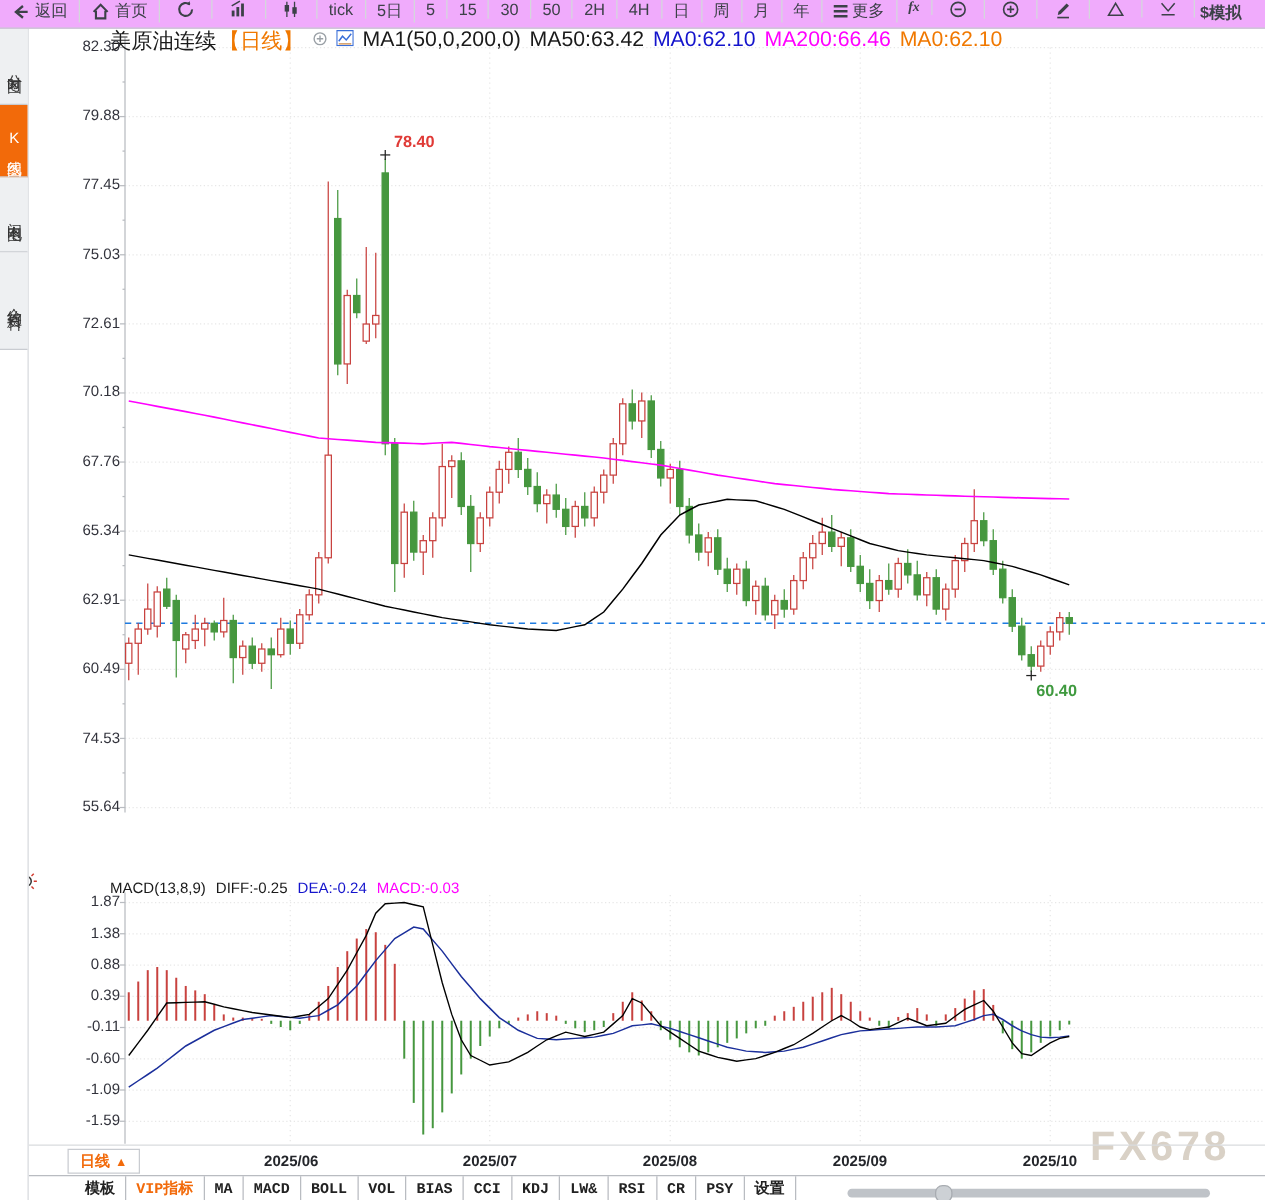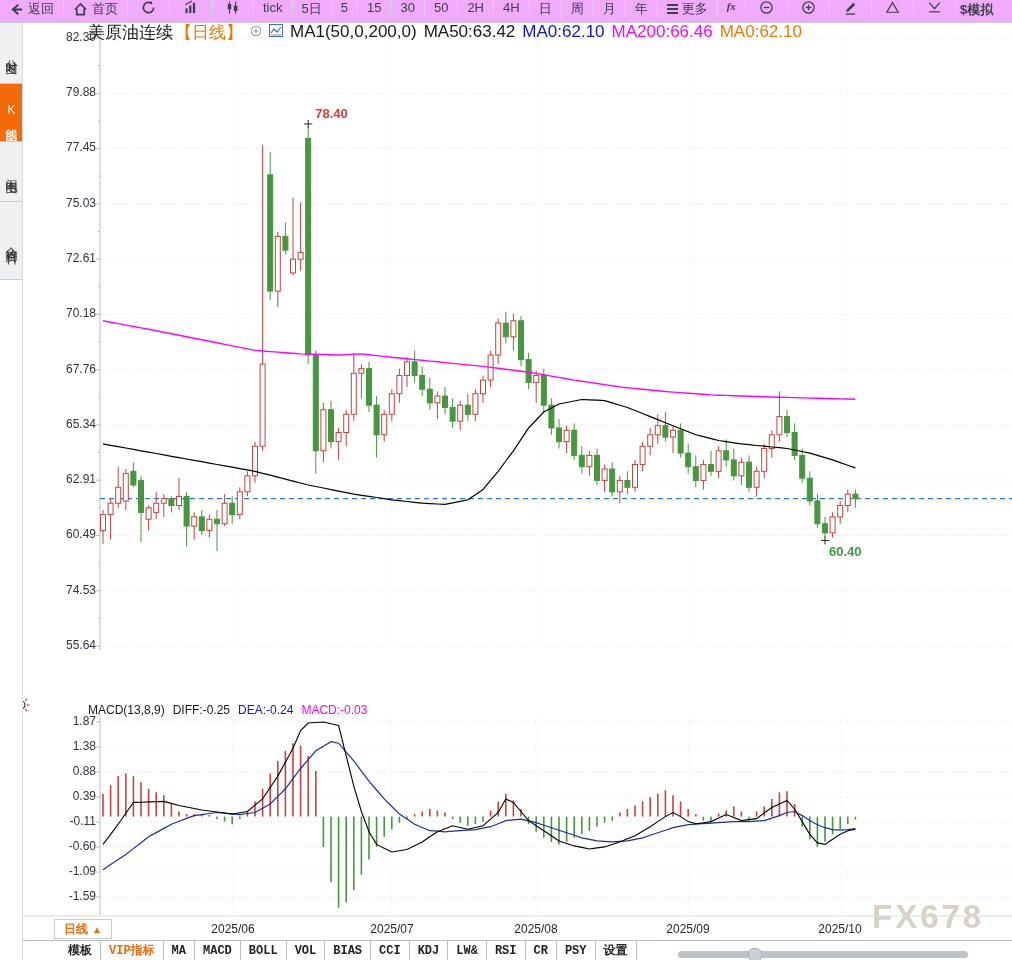--- a/index.html
+++ b/index.html
@@ -26,21 +26,21 @@
   
   .chart-header{position:absolute;left:88px;top:25px;height:14px;display:flex;align-items:center;gap:7px;
                 font-size:17px;color:#1a1a1a;z-index:20;white-space:nowrap;}
   .hdr-orange{color:#f07800;}
   .hdr-blue{color:#1414cc;}
   .hdr-magenta{color:#ff00ff;}
   .macd-header{position:absolute;left:88px;top:703px;height:14px;display:flex;align-items:center;gap:8px;
                font-size:12px;color:#1a1a1a;z-index:20;white-space:nowrap;}
   
   .plabel{position:absolute;left:50px;width:46px;text-align:right;font-size:12px;color:#32333c;z-index:20;}
-  .date-label{position:absolute;width:60px;text-align:center;font-size:12px;font-weight:normal;color:#24262b;top:922px;z-index:20;}
+  .date-label{position:absolute;width:60px;text-align:center;font-size:12px;font-weight:bold;color:#24262b;top:922px;z-index:20;}
   
   .period-box{position:absolute;left:54px;top:919px;height:18px;line-height:18px;padding:0 9px;
               border:1px solid #c9ccd1;background:#fff;color:#f26a0a;font-weight:bold;font-size:12px;z-index:21;cursor:default;}
   .period-box .arrow{font-size:10px;margin-left:4px;}
   
   .tabbar{position:absolute;left:0;top:940px;width:1012px;height:19px;display:flex;align-items:stretch;
           background:#fff;border-top:1px solid #b9bcc1;border-bottom:1px solid #cfd2d6;
           font-size:12px;font-weight:bold;z-index:22;
           font-family:"Liberation Mono","Liberation Sans",sans-serif;color:#222;}
   .tab{display:flex;align-items:center;justify-content:center;padding:0 8px;border-right:1px solid #b9bcc1;

